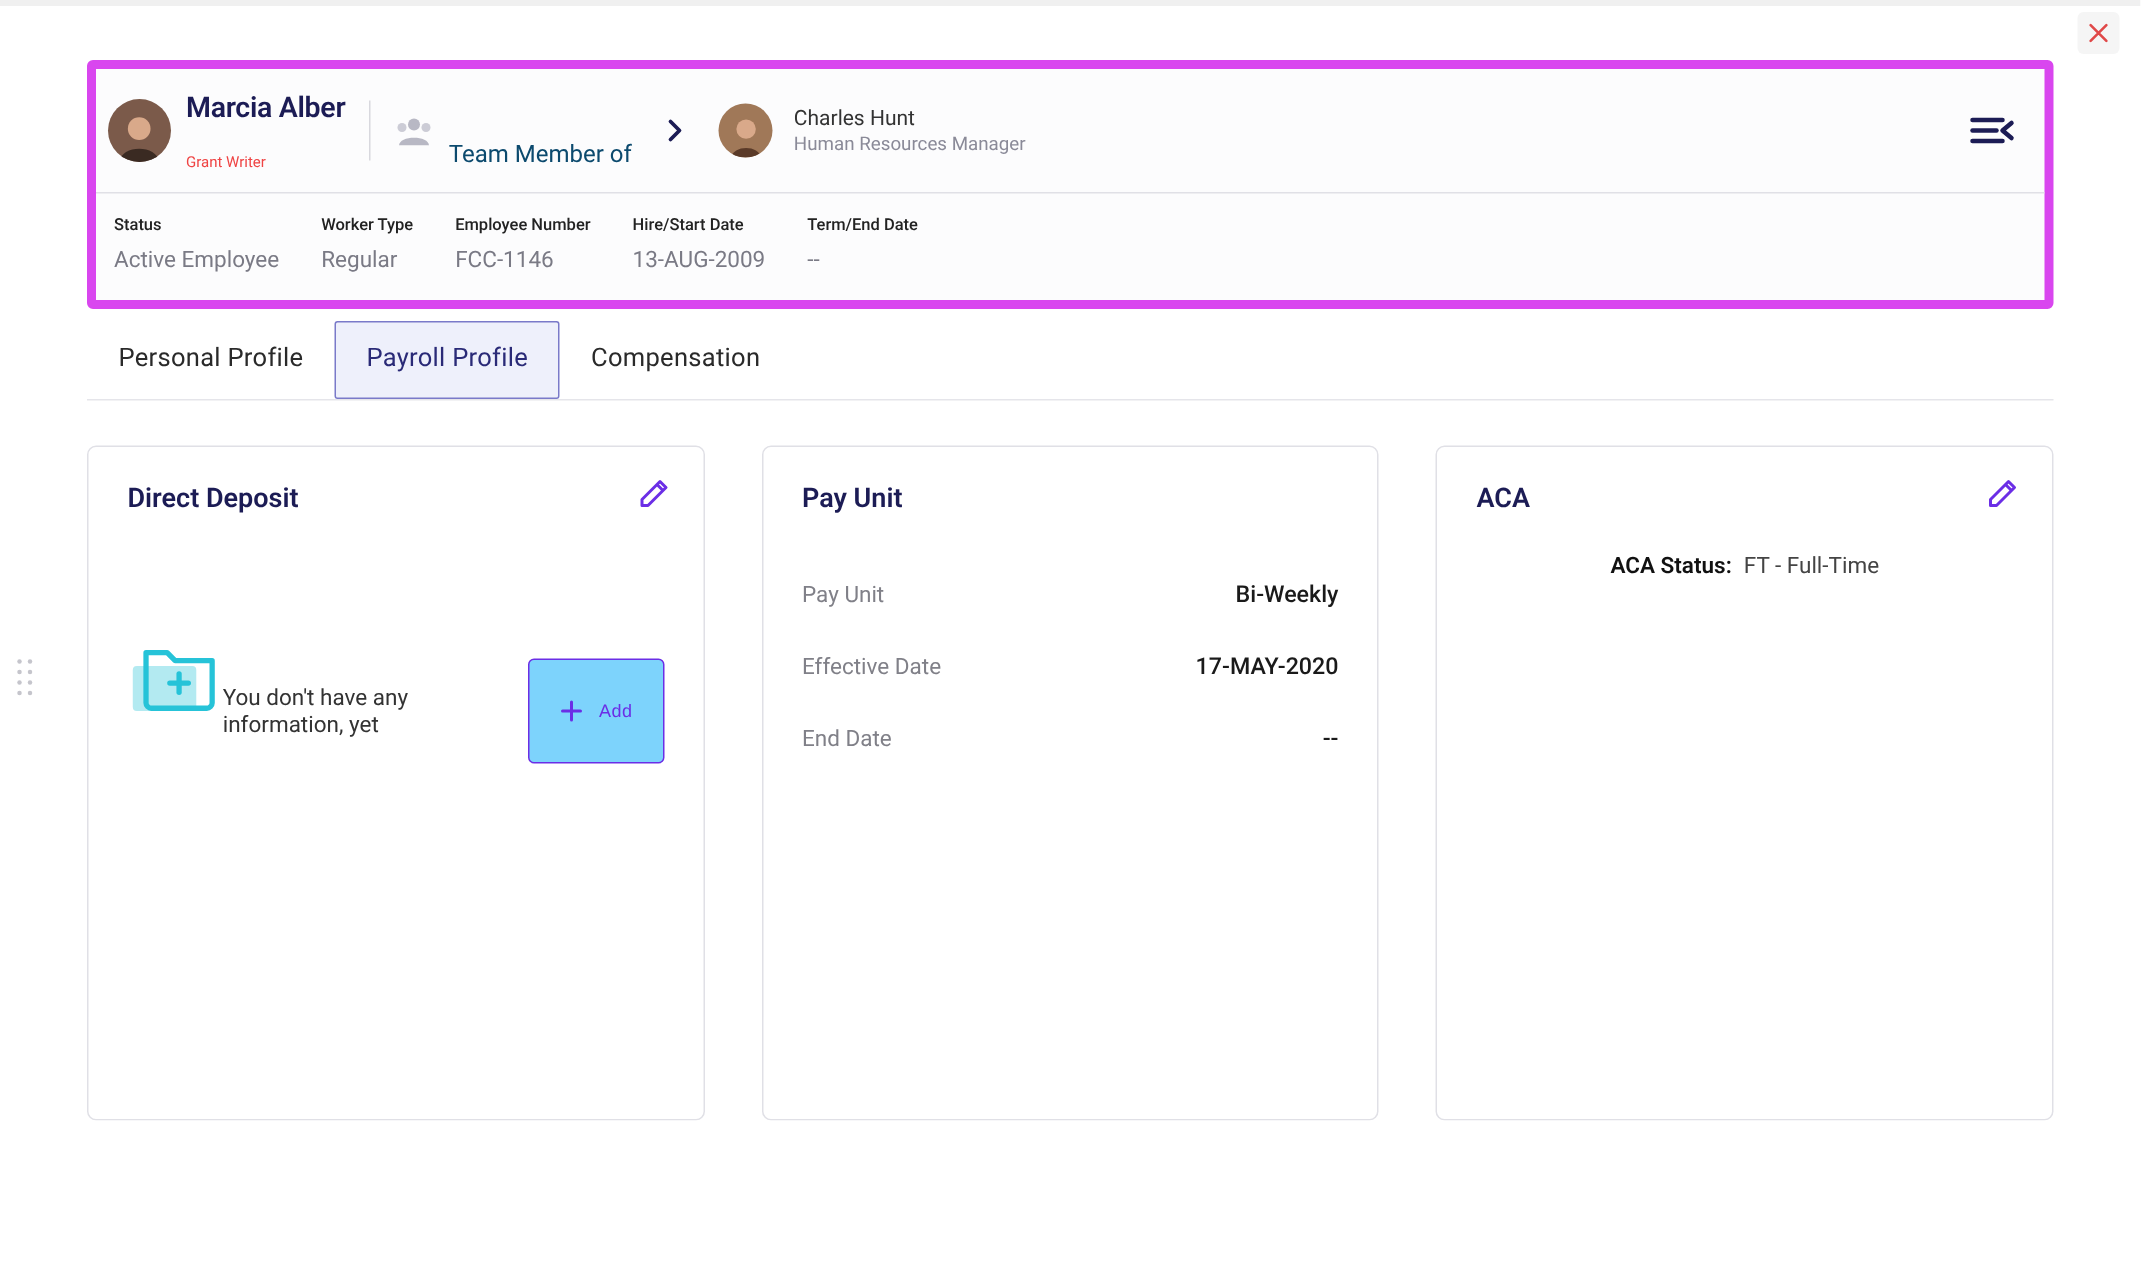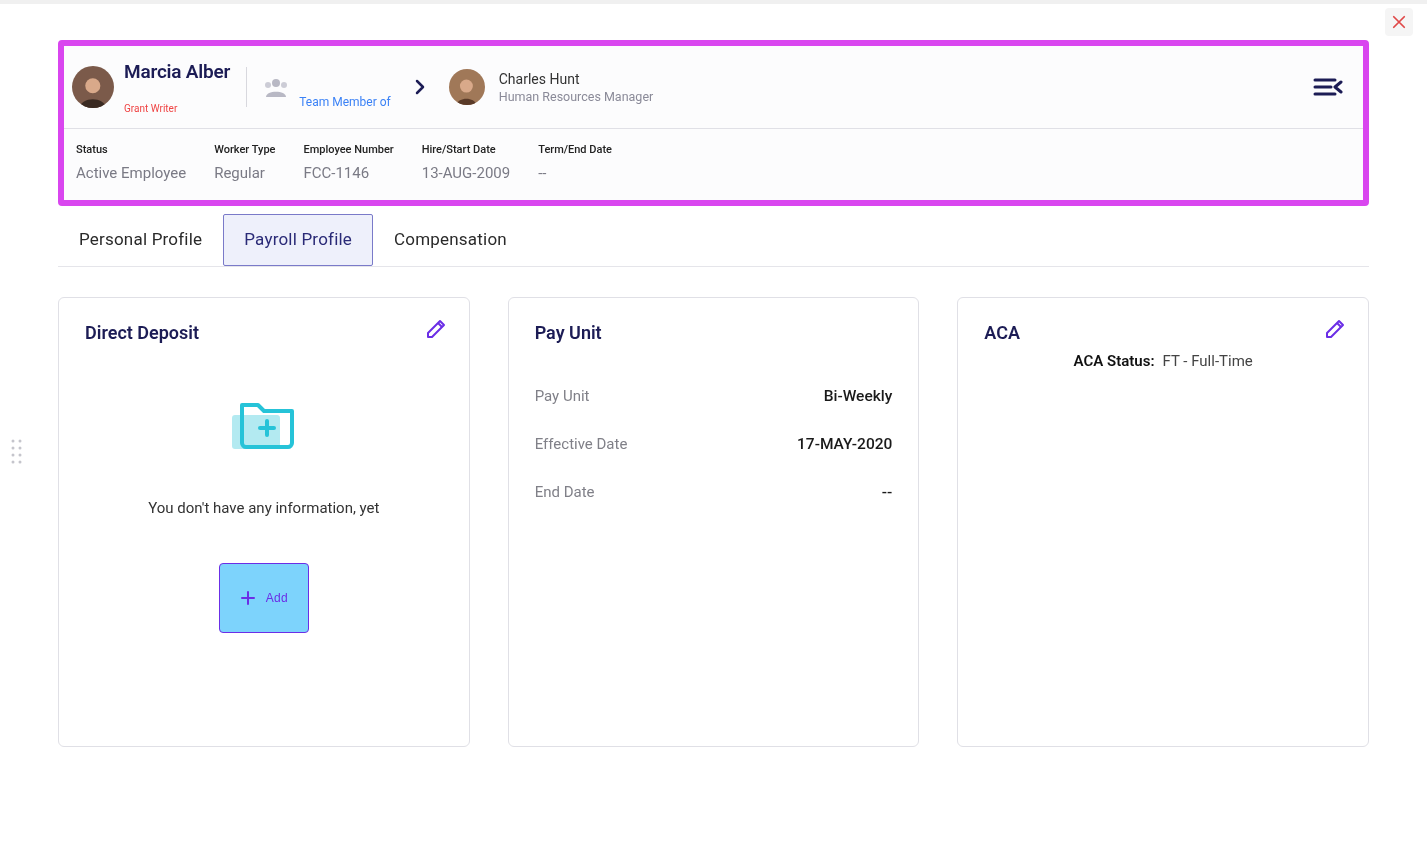--- a/index.html
+++ b/index.html
@@ -83,22 +83,22 @@
     height: 40px;
     background: #d8d8de;
     margin: 0 10px;
   }
   .team-group-icon {
     width: 26px;
     height: 20px;
     color: #b8b8c4;
   }
   .team-label {
-    font-size: 12px;
-    color: #3b82f6;
+    font-size: 16px;
+    color: #0c4a6e;
     margin-left: 4px;
     margin-top: 30px;
   }
   .chevron-right {
     width: 18px;
     height: 18px;
     margin: 0 14px;
     color: #1c1c55;
   }
   .mgr-col { margin-left: 8px; }
@@ -174,21 +174,21 @@
     top: 20px;
     right: 22px;
     width: 22px;
     height: 22px;
     color: #6b2ee6;
     cursor: pointer;
   }
   
   .empty-state {
     display: flex;
-    flex-direction: column;
+    flex-direction: row;
     align-items: center;
     margin-top: 50px;
   }
   .empty-icon {
     width: 72px;
     height: 60px;
     color: #26c3d8;
   }
   .empty-text {
     margin-top: 46px;
@@ -226,21 +226,21 @@
     font-size: 15.5px;
     color: #1a1a1a;
     font-weight: 500;
   }
   
   .aca-row {
     display: flex;
     justify-content: center;
     align-items: flex-start;
     gap: 8px;
-    margin-top: 9px;
+    margin-top: 25px;
   }
   .aca-label {
     font-size: 15px;
     font-weight: 600;
     color: #111;
   }
   .aca-value {
     font-size: 15px;
     color: #444;
   }

